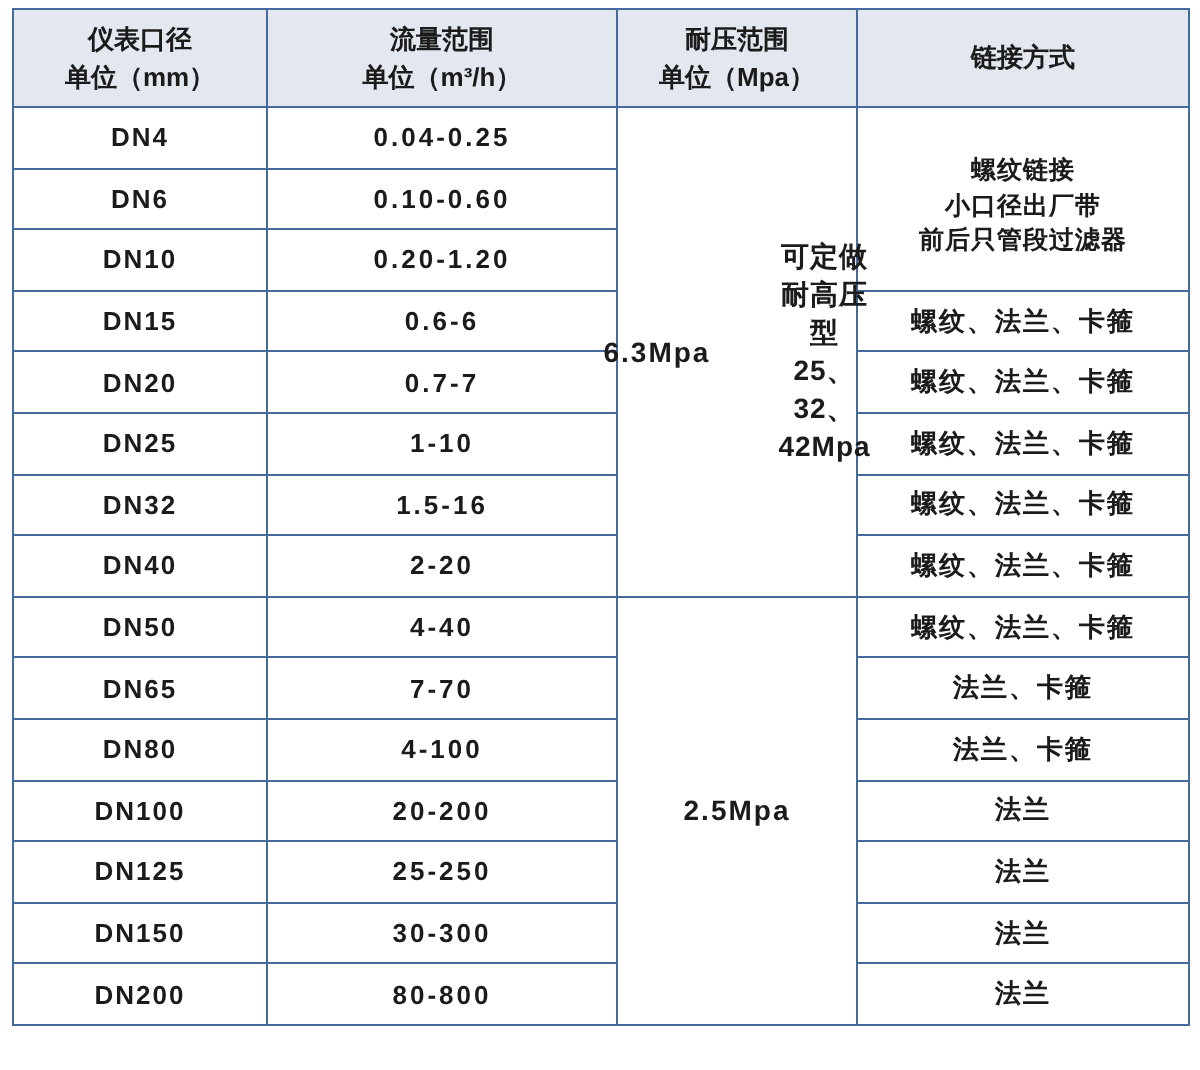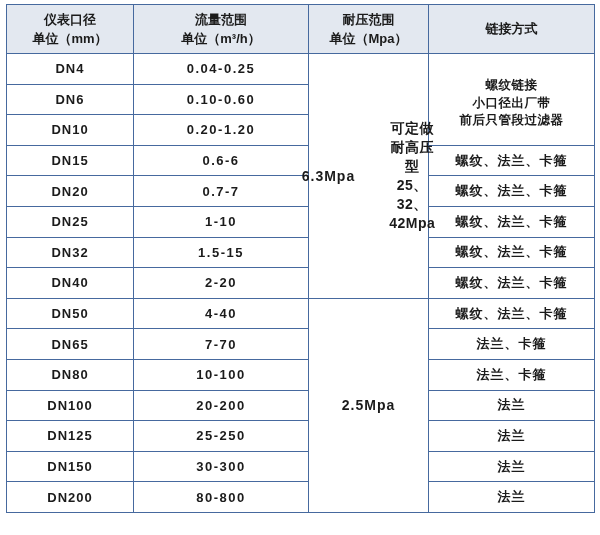--- a/index.html
+++ b/index.html
@@ -157,21 +157,21 @@
     </tr>
 
     <tr>
       <td class="dn-cell">DN25</td>
       <td class="flow-cell">1-10</td>
       <td class="link-cell">螺纹、法兰、卡箍</td>
     </tr>
 
     <tr>
       <td class="dn-cell">DN32</td>
-      <td class="flow-cell">1.5-15</td>
+      <td class="flow-cell">1.5-16</td>
       <td class="link-cell">螺纹、法兰、卡箍</td>
     </tr>
 
     <tr>
       <td class="dn-cell">DN40</td>
       <td class="flow-cell">2-20</td>
       <td class="link-cell">螺纹、法兰、卡箍</td>
     </tr>
 
     <tr>
@@ -184,21 +184,21 @@
     </tr>
 
     <tr>
       <td class="dn-cell">DN65</td>
       <td class="flow-cell">7-70</td>
       <td class="link-cell">法兰、卡箍</td>
     </tr>
 
     <tr>
       <td class="dn-cell">DN80</td>
-      <td class="flow-cell">10-100</td>
+      <td class="flow-cell">4-100</td>
       <td class="link-cell">法兰、卡箍</td>
     </tr>
 
     <tr>
       <td class="dn-cell">DN100</td>
       <td class="flow-cell">20-200</td>
       <td class="link-cell">法兰</td>
     </tr>
 
     <tr>

